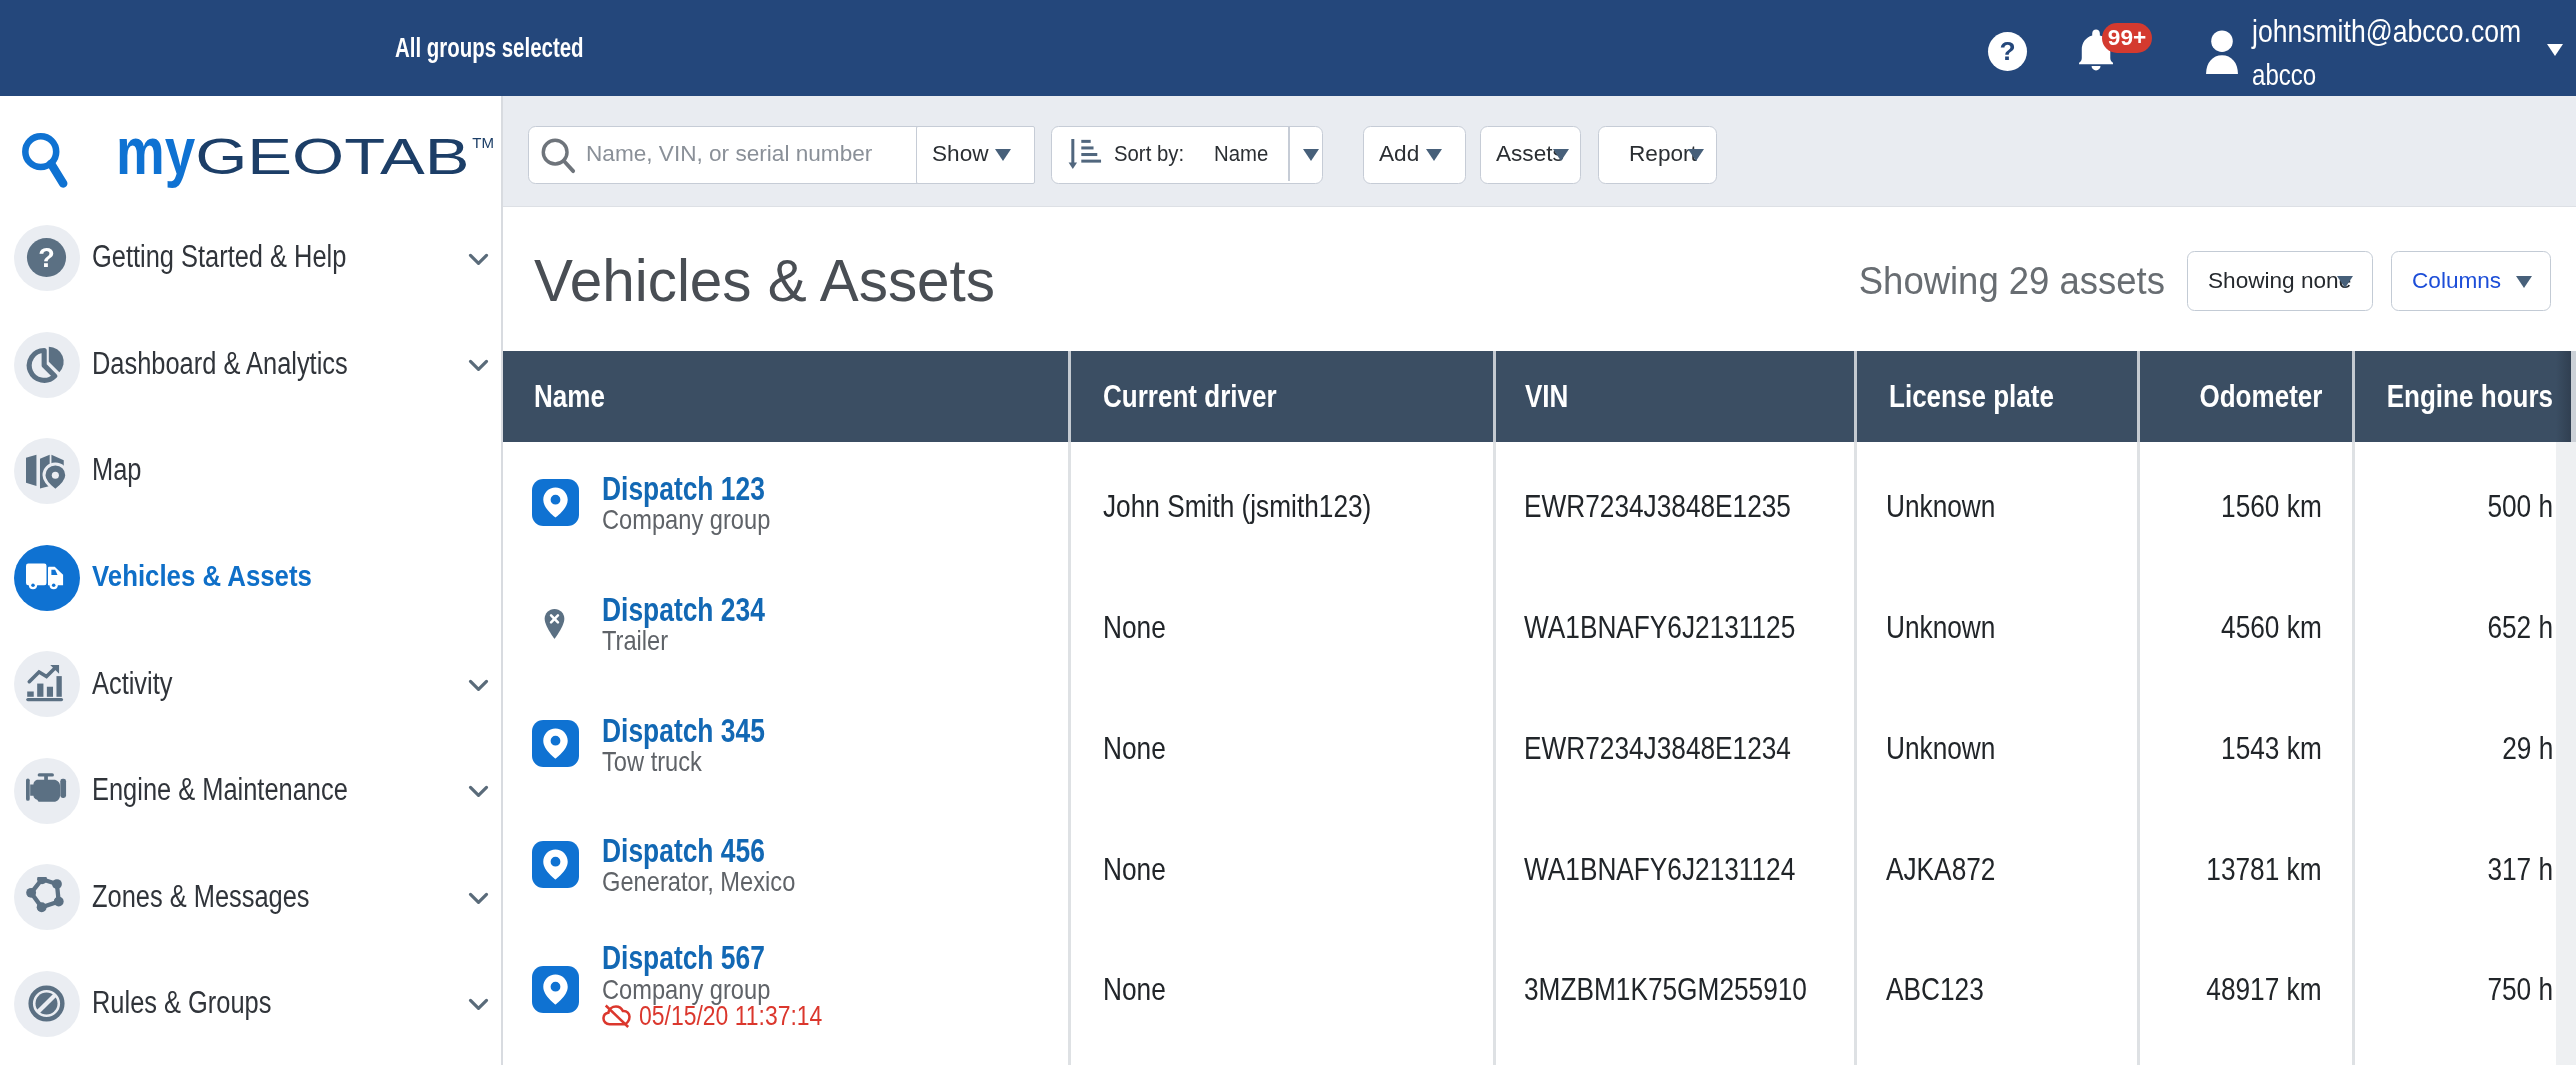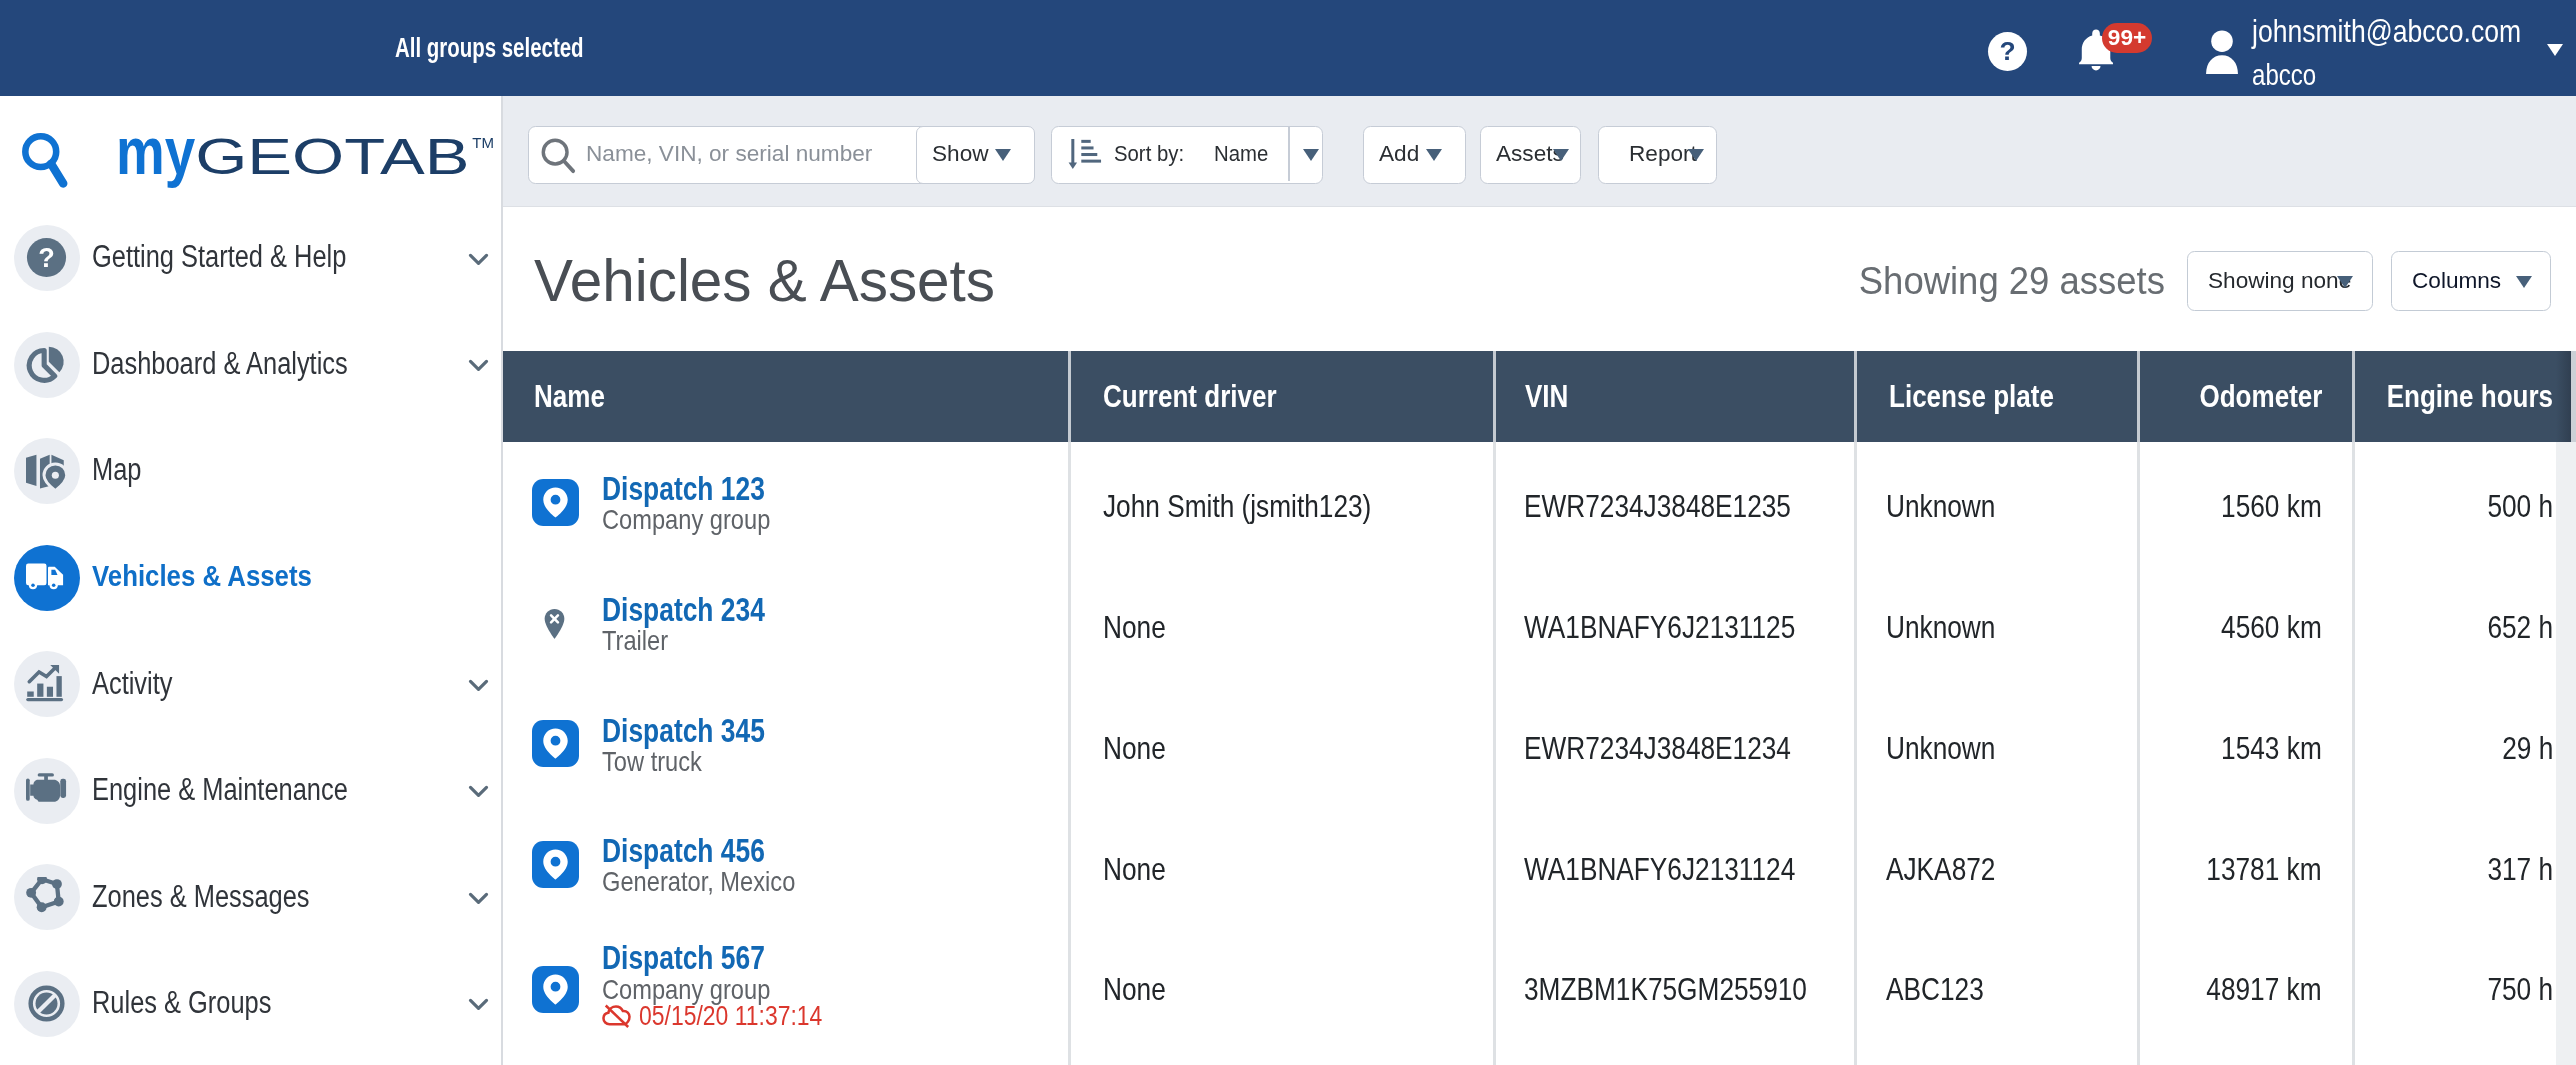--- a/index.html
+++ b/index.html
@@ -153,21 +153,21 @@
 <div class="abs" style="left:503px;top:96px;width:2073px;height:111px;background:#E9ECF1;border-bottom:0.9px solid #DDE0E5;"></div>
 
 <div class="abs" style="left:528px;top:126px;width:449px;height:58px;background:#fff;border:1.9px solid #C6CCD6;border-radius:7.5px;">
   <svg class="abs" style="left:10.4px;top:9.4px;" width="38" height="38" viewBox="0 0 40 40">
     <circle cx="17" cy="17" r="12.5" fill="none" stroke="#6E747B" stroke-width="3.6"></circle>
     <line x1="26" y1="26" x2="36" y2="37" stroke="#6E747B" stroke-width="4" stroke-linecap="round"></line>
   </svg>
   <span class="abs btxt" style="left:57px;top:0;height:54px;line-height:54px;color:#8A9098;">Name, VIN, or serial number</span>
 </div>
 
-<div class="abs" style="left:916px;top:126px;width:119px;height:58px;background:#fff;border:1.9px solid #C6CCD6;border-radius:7px;">
+<div class="abs" style="left:916px;top:126px;width:119px;height:58px;background:#fff;border:1.9px solid #C6CCD6;border-radius:2px;">
   <span class="abs btxt" style="left:15px;top:0;height:54px;line-height:54px;">Show</span>
   <div class="abs" style="left:78px;top:22px;width:0;height:0;border-left:8.5px solid transparent;border-right:8.5px solid transparent;border-top:12.3px solid #47607A;"></div>
 </div>
 
 <div class="abs" style="left:1051px;top:126px;width:272px;height:58px;background:#fff;border:1.9px solid #C6CCD6;border-radius:7.5px;">
   <svg class="abs" style="left:16px;top:12.3px;" width="36" height="32" viewBox="0 0 38 34">
     <line x1="5" y1="0" x2="5" y2="27" stroke="#51677E" stroke-width="3.2"></line>
     <path d="M0.5 25 L5 32 L9.5 25 Z" fill="#51677E"></path>
     <line x1="14" y1="2.5" x2="24" y2="2.5" stroke="#51677E" stroke-width="3.2"></line>
     <line x1="14" y1="9.5" x2="27" y2="9.5" stroke="#51677E" stroke-width="3.2"></line>
@@ -193,21 +193,21 @@
 <div class="abs" style="left:1598px;top:126px;width:119px;height:58px;background:#fff;border:1.9px solid #C6CCD6;border-radius:7.5px;">
   <span class="abs btxt" style="left:30px;top:0;height:54px;line-height:54px;">Report</span>
   <div class="abs" style="left:89px;top:22px;width:0;height:0;border-left:8.5px solid transparent;border-right:8.5px solid transparent;border-top:12.3px solid #47607A;"></div>
 </div>
 
 <div class="abs" style="left:2187px;top:251px;width:186px;height:60px;background:#fff;border:1.9px solid #C3CBD5;border-radius:7.5px;">
   <span class="abs btxt" style="left:20px;top:0;height:57px;line-height:57px;color:#25292E;">Showing none</span>
   <div class="abs" style="left:149px;top:23.6px;width:0;height:0;border-left:8.5px solid transparent;border-right:8.5px solid transparent;border-top:12.3px solid #47607A;"></div>
 </div>
 <div class="abs" style="left:2391px;top:251px;width:160px;height:60px;background:#fff;border:1.9px solid #C3CBD5;border-radius:7.5px;">
-  <span class="abs btxt" style="left:20px;top:0;height:57px;line-height:57px;color:#0f172a;">Columns</span>
+  <span class="abs btxt" style="left:20px;top:0;height:57px;line-height:57px;color:#1d4ed8;">Columns</span>
   <div class="abs" style="left:124px;top:23.6px;width:0;height:0;border-left:8.5px solid transparent;border-right:8.5px solid transparent;border-top:12.3px solid #47607A;"></div>
 </div>
 
 <div class="abs" style="left:534px;top:246px;font-size:59px;font-weight:400;color:#494E54;line-height:70px;transform:scaleX(0.99);transform-origin:0 50%;white-space:nowrap;">Vehicles &amp; Assets</div>
 <div class="abs" style="right:411px;top:259px;font-size:38px;font-weight:400;color:#686D72;line-height:45px;transform:scaleX(0.96);transform-origin:100% 50%;white-space:nowrap;">Showing 29 assets</div>
 
 <div class="abs" style="left:503px;top:351px;width:2073px;height:91px;background:#3B4E63;"></div>
 
 <div class="abs" style="left:1068px;top:442px;width:2.8px;height:623px;background:#DEE1E4;"></div>
 <div class="abs" style="left:1493px;top:442px;width:2.8px;height:623px;background:#DEE1E4;"></div>

